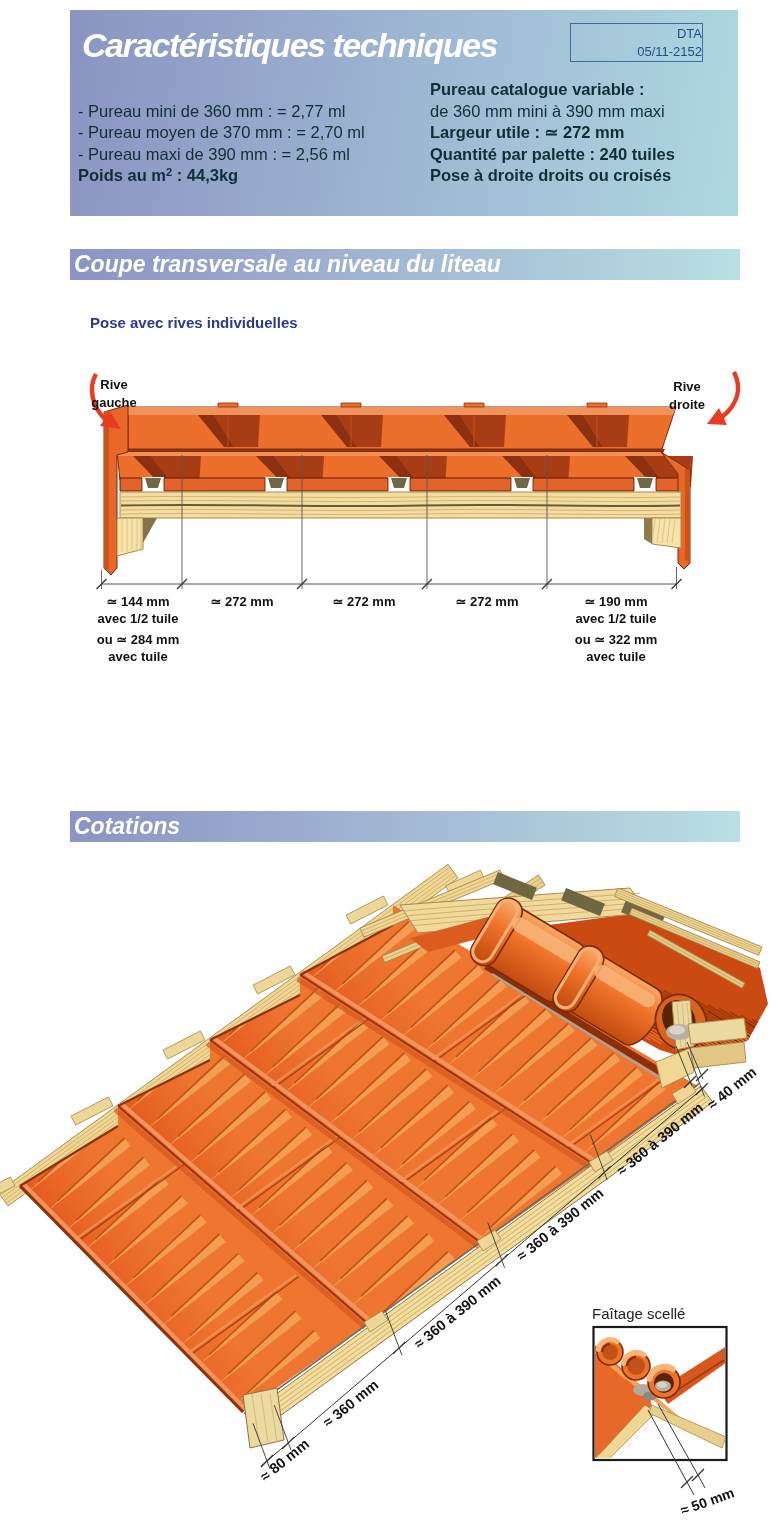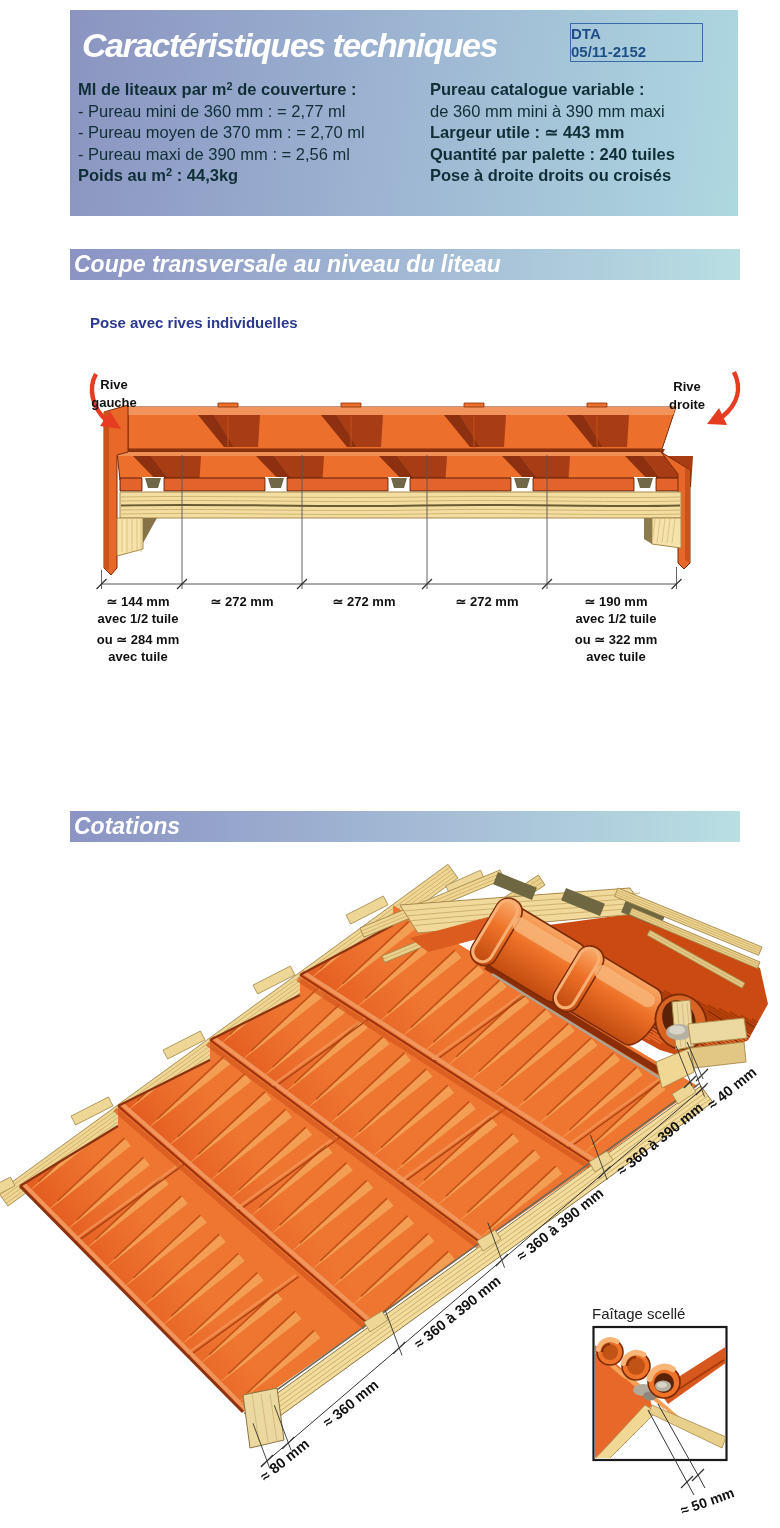--- a/index.html
+++ b/index.html
@@ -2,47 +2,47 @@
 <html><head><meta charset="utf-8">
 <style>
 html,body{margin:0;padding:0;width:780px;height:1528px;background:#fff;
 font-family:"Liberation Sans",sans-serif;position:relative;overflow:hidden}
 .hdr{position:absolute;left:70px;top:10px;width:668px;height:206px;
 background:linear-gradient(98deg,#8b94c1 0%,#9fb9d4 55%,#aed8e0 100%)}
 .hdr h1{margin:4px;padding:12px 4px 0 8px;font-size:34px;font-style:italic;font-weight:700;
 color:#fff;letter-spacing:-1.5px}
 sup{vertical-align:5px;line-height:0;font-size:11px}
 .dta{position:absolute;left:500px;top:13px;width:131px;height:36px;border:1.5px solid #3a6aa8;
-text-align:left;font-size:15px;font-weight:700;color:#1d4e88;line-height:18px;padding-top:1px}
+text-align:right;font-size:13px;font-weight:400;color:#1d4e88;line-height:18px;padding-top:1px}
 .cols{position:absolute;left:8px;top:69px;width:652px;font-size:16.5px;color:#102e36;line-height:21.6px}
 .c1{position:absolute;left:0;top:0;width:360px}
 .c2{position:absolute;left:352px;top:0;width:300px}
 b{font-weight:700}
 .banner{position:absolute;left:70px;width:670px;height:31px;
 background:linear-gradient(90deg,#8b94c4 0%,#a5bcd6 55%,#b9dfe3 100%);
 color:#fff;font-style:italic;font-size:23px;font-weight:700;line-height:30px;padding-left:4px;
 box-sizing:border-box}
 .pose{position:absolute;left:90px;top:314px;font-size:15px;font-weight:700;color:#2b3a8f}
 </style></head>
 <body>
 <div class="hdr">
 <h1>Caractéristiques techniques</h1>
 <div class="dta">DTA<br>05/11-2152</div>
 <div class="cols">
 <div class="c1">
-<b>Ml de liteaux par m<sup style="font-size:11px">2</sup> de couverture :</b><br>
+<br>
 - Pureau mini de 360 mm : = 2,77 ml<br>
 - Pureau moyen de 370 mm : = 2,70 ml<br>
 - Pureau maxi de 390 mm : = 2,56 ml<br>
 <b>Poids au m<sup style="font-size:11px">2</sup> : 44,3kg</b><br>
 </div>
 <div class="c2">
 <b>Pureau catalogue variable :</b><br>
 de 360 mm mini à 390 mm maxi<br>
-<b>Largeur utile : ≃ 443 mm</b><br>
+<b>Largeur utile : ≃ 272 mm</b><br>
 <b>Quantité par palette : 240 tuiles</b><br>
 <b>Pose à droite droits ou croisés</b>
 </div>
 </div>
 </div>
 <div class="banner" style="top:249px">Coupe transversale au niveau du liteau</div>
 <div class="pose">Pose avec rives individuelles</div>
 <svg width="700" height="310" viewBox="60 360 700 310" style="position:absolute;left:60px;top:360px">
 <polygon points="128.0,407.0 676.0,407.0 662.0,449.0 128.0,449.0" fill="#ec6f2c" stroke="#7a2a08" stroke-width="1"></polygon>
 <polygon points="128.0,407.0 676.0,407.0 673.0,415.0 128.0,415.0" fill="#f2935c"></polygon>

